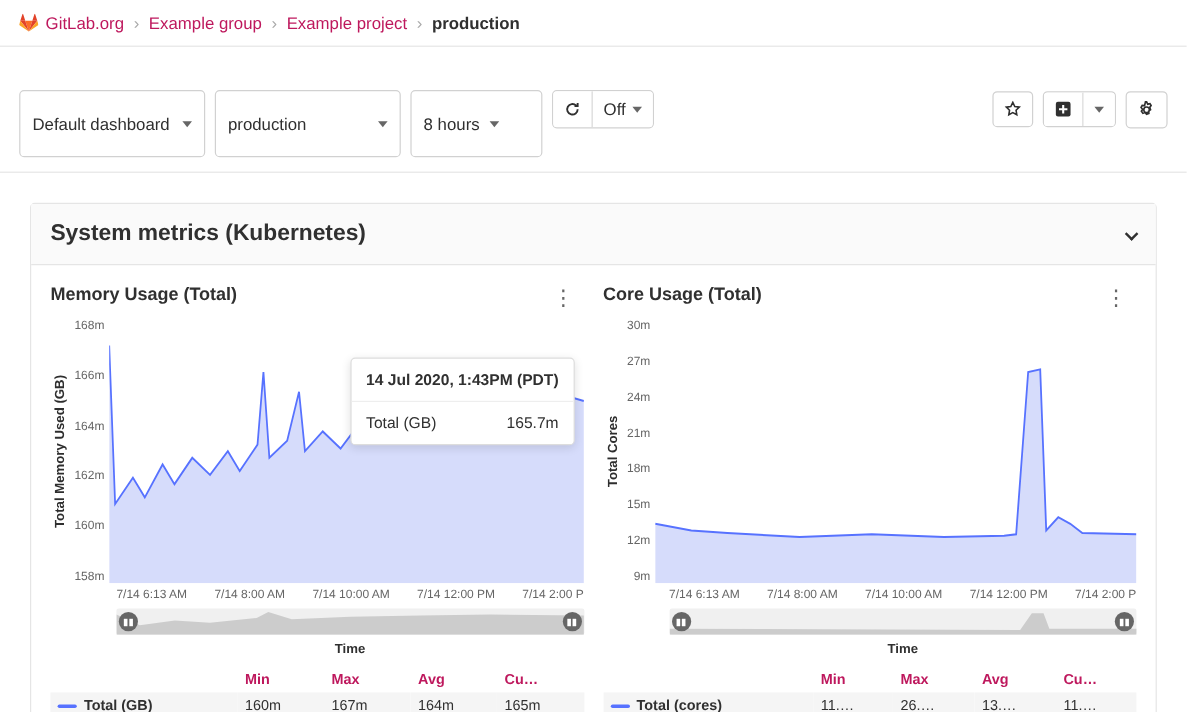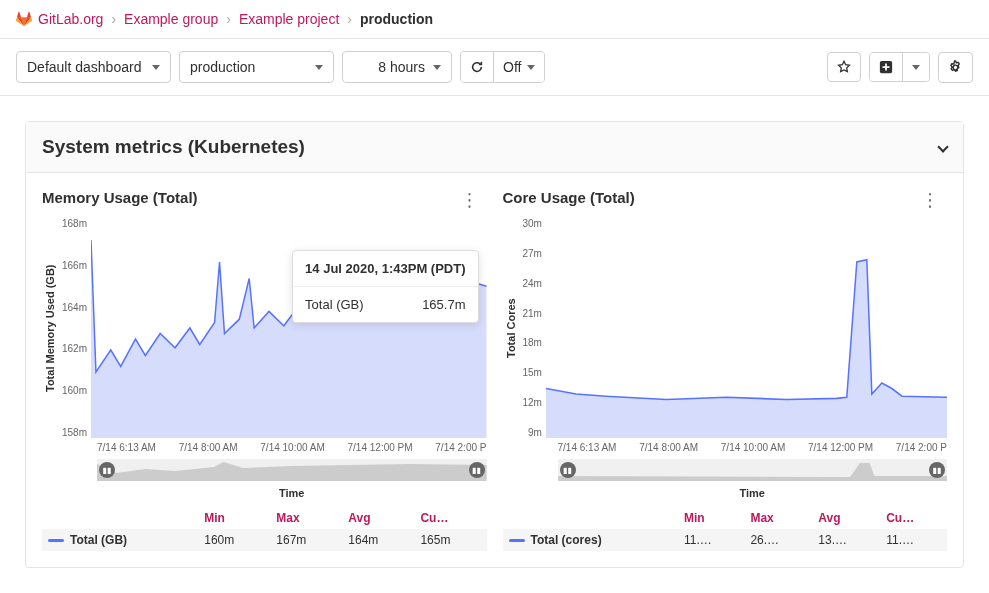--- a/index.html
+++ b/index.html
@@ -3,23 +3,23 @@
 <meta charset="utf-8">
 <style>
 * { box-sizing: border-box; margin: 0; padding: 0; }
 body { font-family: -apple-system, BlinkMacSystemFont, "Segoe UI", Helvetica, Arial, sans-serif; font-size: 14px; color: #303030; background: #fff; width: 989px; }
 .breadcrumb { display: flex; align-items: center; gap: 6px; padding: 11px 16px; border-bottom: 1px solid #e5e5e5; font-size: 14px; }
 .gl-logo { width: 16px; height: 16px; }
 .breadcrumb a { color: #be185d; text-decoration: none; }
 .breadcrumb .sep { color: #aaa; margin: 0 2px; }
 .breadcrumb .current { font-weight: 600; color: #303030; }
 .toolbar { display: flex; align-items: center; gap: 8px; padding: 12px 16px; border-bottom: 1px solid #e5e5e5; }
-.dd { display: flex; align-items: center; gap: 8px; border: 1px solid #d1d1d1; border-radius: 4px; padding: 7px 10px; background: #fff; cursor: pointer; font-size: 14px; color: #303030; }
+.dd { display: flex; align-items: center; gap: 8px; border: 1px solid #d1d1d1; border-radius: 4px; padding: 19px 10px; background: #fff; cursor: pointer; font-size: 14px; color: #303030; margin-top: 24px; }
 .dd.wide { min-width: 155px; justify-content: space-between; }
-.dd.narrow { min-width: 110px; justify-content: flex-end; }
+.dd.narrow { min-width: 110px; justify-content: flex-start; }
 .btn-icon { border: 1px solid #d1d1d1; border-radius: 4px; padding: 7px 9px; background: #fff; cursor: pointer; display: flex; align-items: center; justify-content: center; }
 .btn-split { display: flex; border: 1px solid #d1d1d1; border-radius: 4px; overflow: hidden; }
 .btn-split > div { padding: 7px 9px; background: #fff; display: flex; align-items: center; border-right: 1px solid #d1d1d1; cursor: pointer; }
 .btn-split > div:last-child { border-right: none; }
 .spacer { flex: 1; }
 .chev { border-style: solid; border-width: 5px 4px 0 4px; border-color: #666 transparent transparent transparent; display: inline-block; }
 .chev-big { border-style: solid; border-color: transparent; border-width: 2px 2px 0 0; display: inline-block; width: 8px; height: 8px; transform: rotate(135deg); border-color: #303030; }
 .panel { margin: 25px; border: 1px solid #e5e5e5; border-radius: 4px; }
 .panel-head { display: flex; align-items: center; justify-content: space-between; padding: 14px 16px; background: #fafafa; border-bottom: 1px solid #e5e5e5; }
 .panel-head h2 { font-size: 19px; font-weight: 600; }

